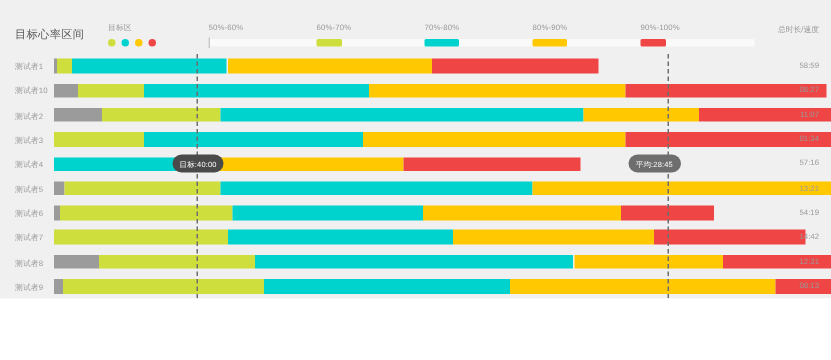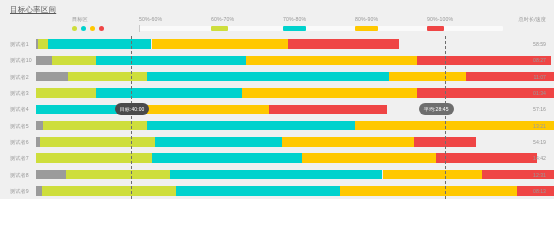--- a/index.html
+++ b/index.html
@@ -15,26 +15,25 @@
     width: 554px;
     height: 199px;
     background: #f0f0f0;
     overflow: hidden;
     box-sizing: border-box;
   }
   
   .title {
     position: absolute;
     left: 10px;
-    top: 5px;
+    top: 18px;
     font-size: 7.5px;
     color: #5a5a5a;
     letter-spacing: 0.2px;
     white-space: nowrap;
-    text-decoration: underline;
   }
   
   .legend {
     position: absolute;
     left: 0;
     top: 16px;
     width: 554px;
     height: 20px;
   }
   .legend-item {

